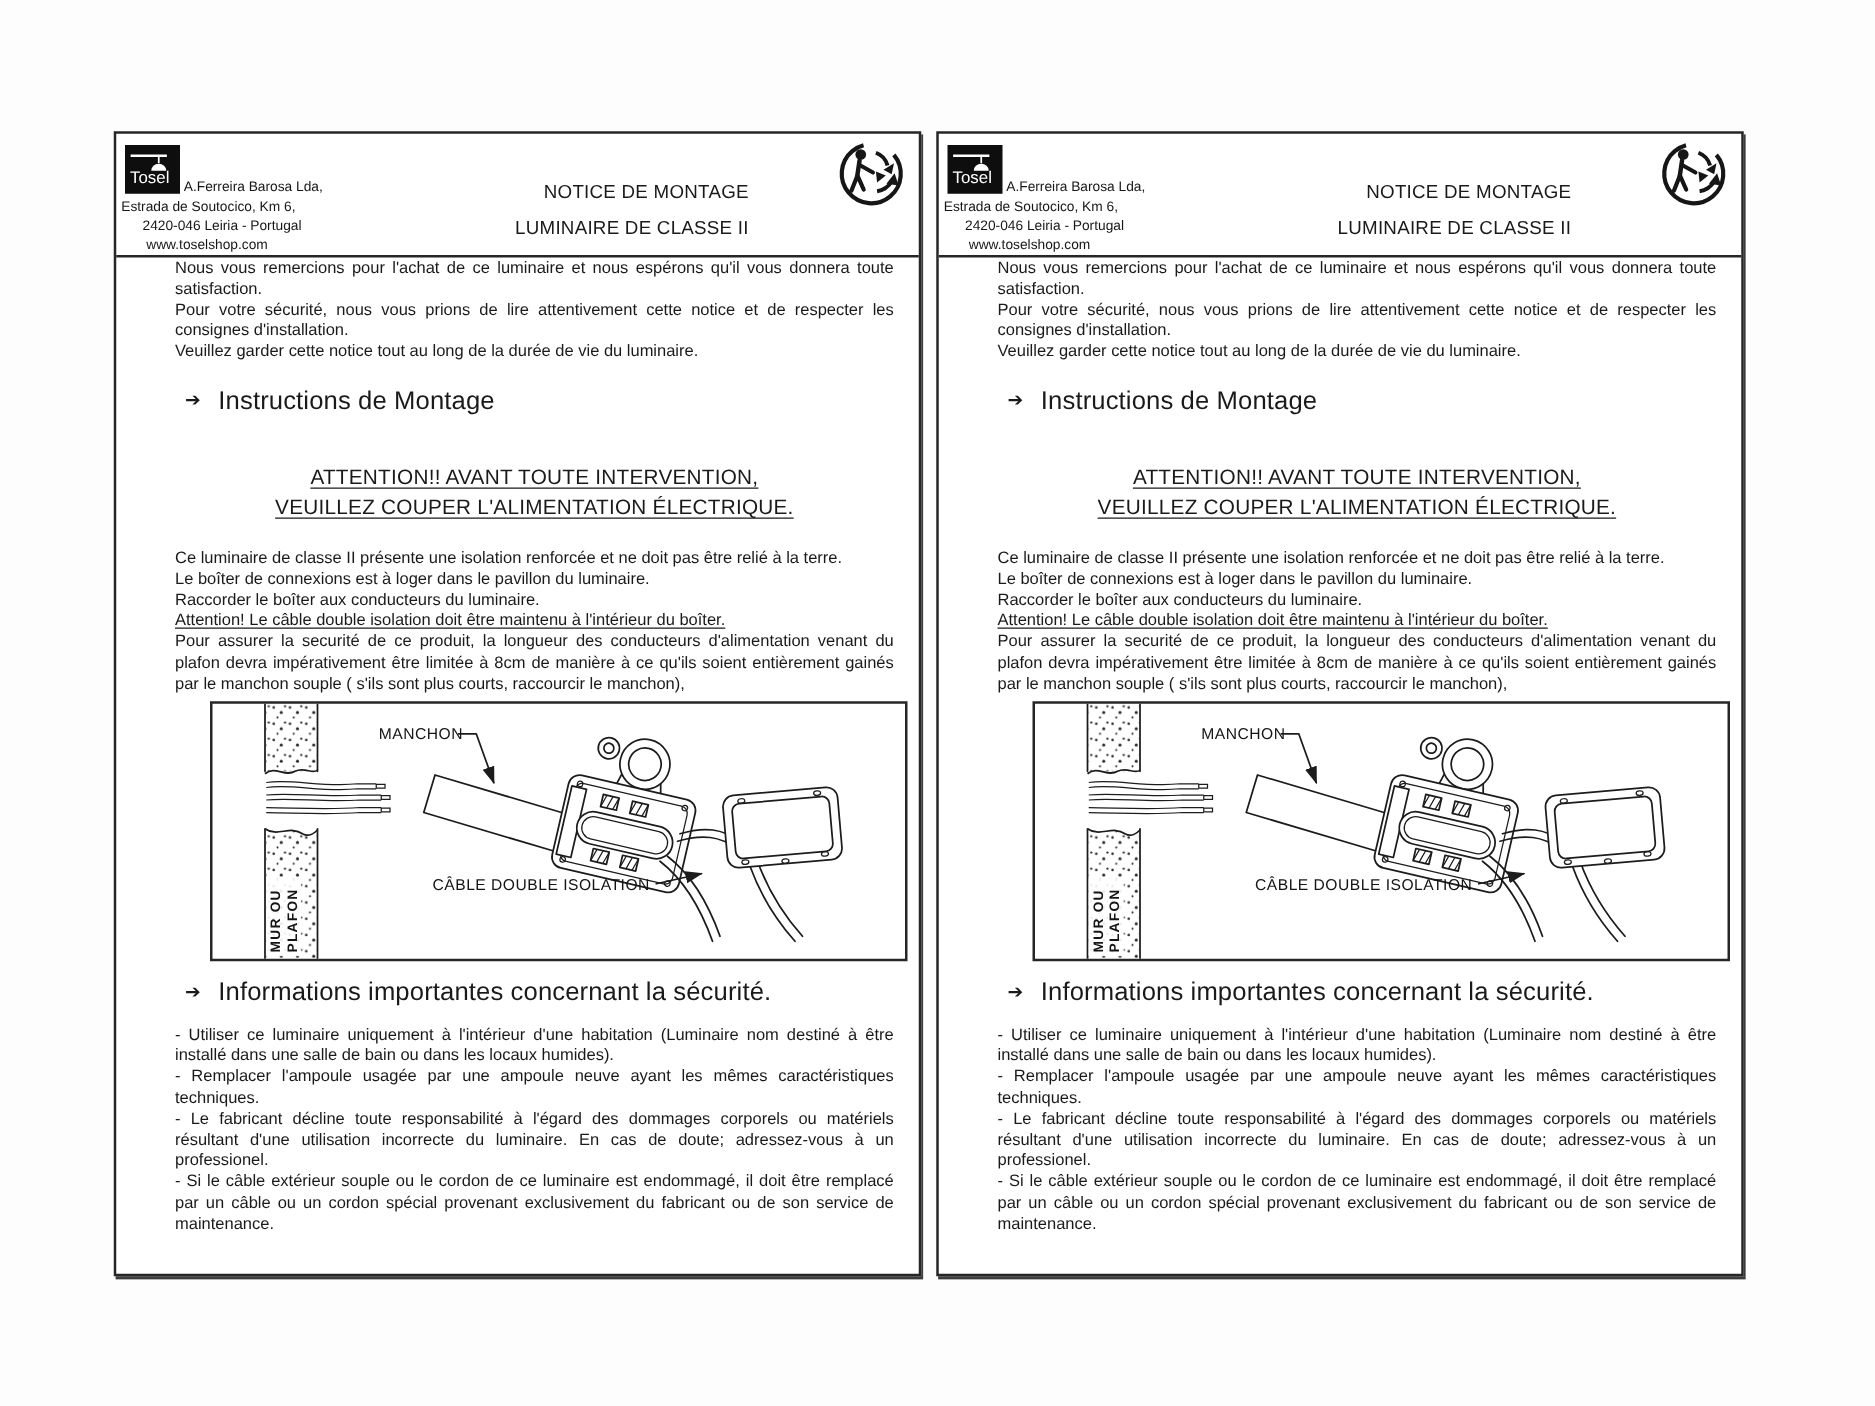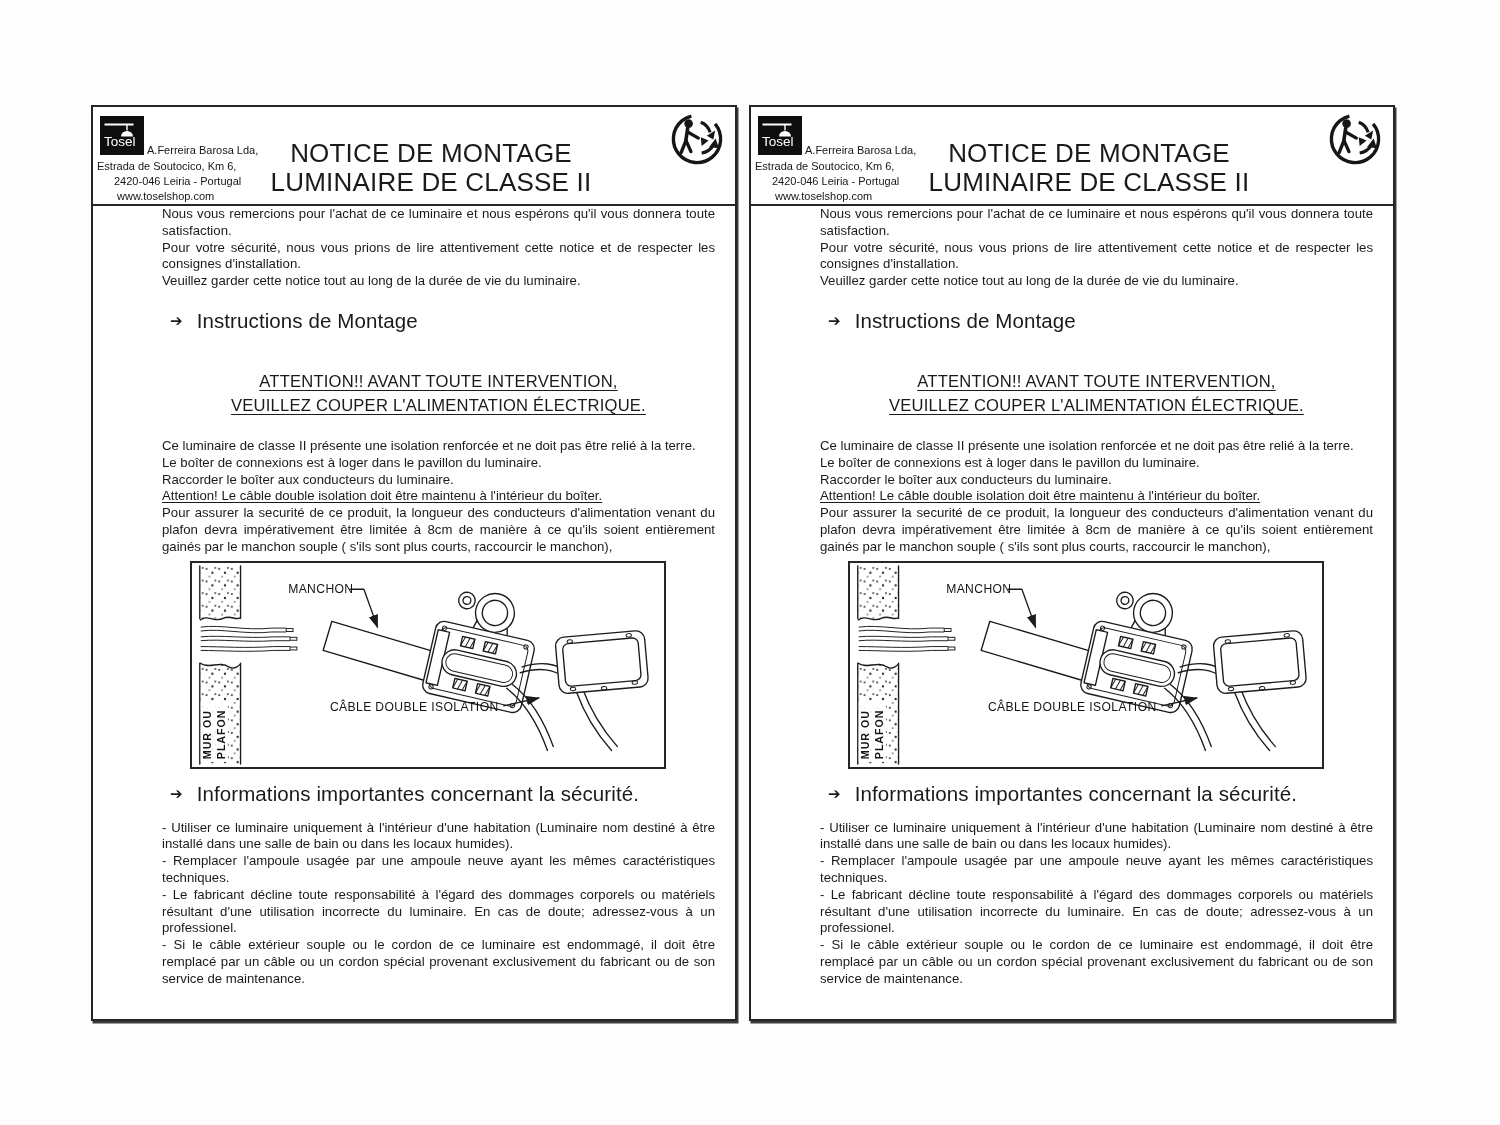--- a/index.html
+++ b/index.html
@@ -13,40 +13,40 @@
   .page {
     position:relative; width:646px; height:916px; box-sizing:border-box;
     background:#fff; border:2px solid #262626; box-shadow:1.5px 2.5px 0 #3c3c3c;
   }
   
   .hdr { position:absolute; top:0; left:0; right:0; height:97px; border-bottom:2px solid #262626; }
   .logo { position:absolute; left:7px; top:9px; width:44px; height:39px; background:#0e0e0e; }
   .logo svg { display:block; width:100%; height:100%; }
   .company { position:absolute; font-size:11px; line-height:14px; white-space:nowrap; color:#161616; }
   .c1 { left:54px; top:36px; } .c2 { left:4px; top:52px; } .c3 { left:21px; top:67px; } .c4 { left:24px; top:82px; }
-  .title { position:absolute; left:170px; top:32px; width:336px; text-align:center;
-           font-size:26px; line-height:29px; white-space:nowrap; letter-spacing:.2px; }
+  .title { position:absolute; left:170px; top:32px; width:336px; text-align:right;
+           font-size:15px; line-height:29px; white-space:nowrap; letter-spacing:.2px; }
   .triman { position:absolute; right:10px; top:4px; width:56px; height:56px; }
   
   .bd { position:absolute; top:99px; left:0; right:0; bottom:0; overflow:hidden;
-        padding:0 20px 0 69px; font-size:13.2px; line-height:16.8px; }
+        padding:0 20px 0 47px; font-size:13.2px; line-height:16.8px; }
   .bd p { margin:0; }
   .just { text-align:justify; }
   .mt-intro { margin-top:21px; }
   .sechead { margin:0; font-weight:normal; font-size:20.5px; line-height:26px; display:flex; align-items:center; letter-spacing:.1px; }
   .h2m { margin-top:18px; } .h2s { margin-top:12px; }
   .arr { font-size:15px; margin:0 14px 0 8px; flex:0 0 auto; }
   .warn { margin-top:36px; text-align:center; font-size:16.6px; line-height:24.5px; letter-spacing:.2px; }
   .warn span { text-decoration:underline; text-underline-offset:3px; }
   .p-class2 { margin-top:19px; }
   .attn { margin-top:17px; text-decoration:underline; text-underline-offset:2px; }
   .p-sleeve { margin-top:16px; }
   .items { margin-top:13px; }
   
-  .diagram { margin:5px 0 0 28px; width:476px; height:208px; box-sizing:border-box;
+  .diagram { margin:5px 0 0 28px; width:558px; height:208px; box-sizing:border-box;
              border:2px solid #262626; background:#fff; }
   .diagram svg { display:block; width:100%; height:100%; }
   .ln  { fill:none; stroke:#1c1c1c; stroke-width:1.4; stroke-linecap:round; stroke-linejoin:round; }
   .lnw { fill:#fff;  stroke:#1c1c1c; stroke-width:1.4; stroke-linejoin:round; }
   .thn { fill:none; stroke:#1c1c1c; stroke-width:1; }
   .dlabel { font-size:12.5px; letter-spacing:.4px; fill:#141414; }
   .wlabel { font-size:11px; letter-spacing:1px; fill:#141414; font-weight:bold; }
 </style>
 </head>
 <body>

